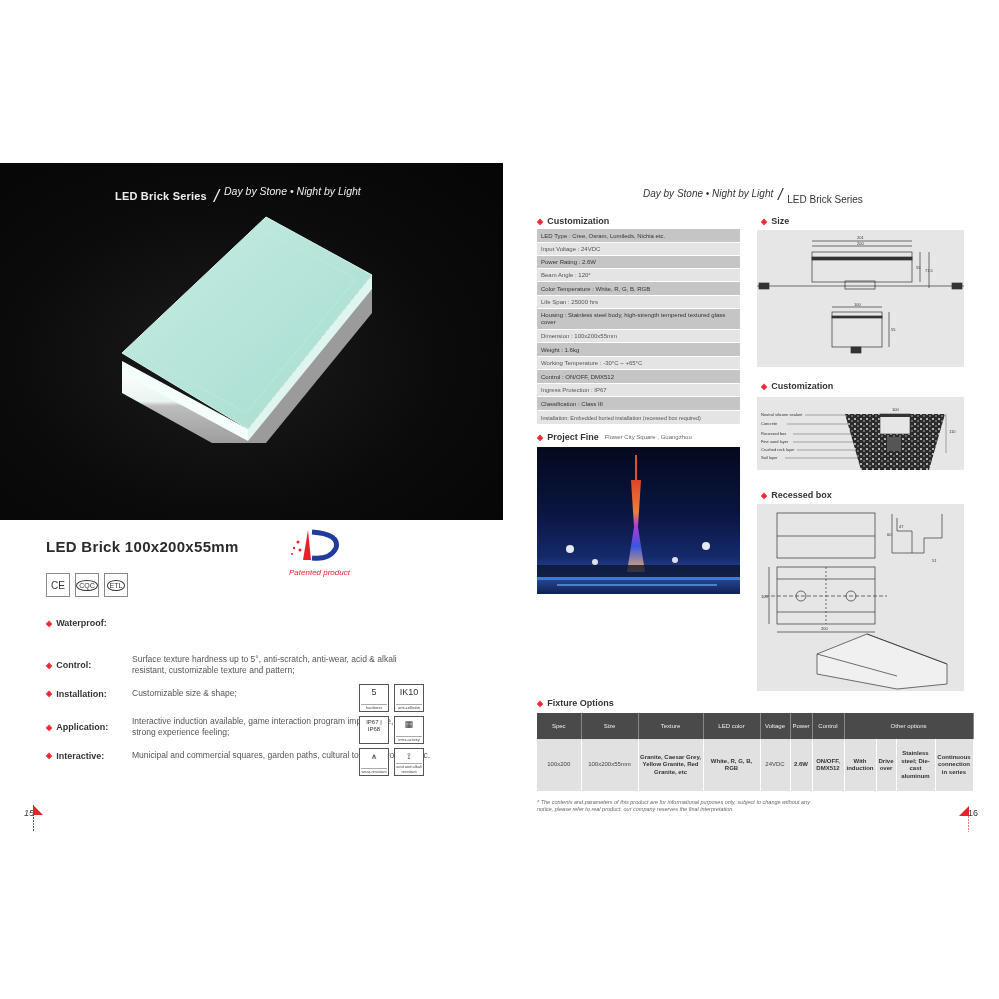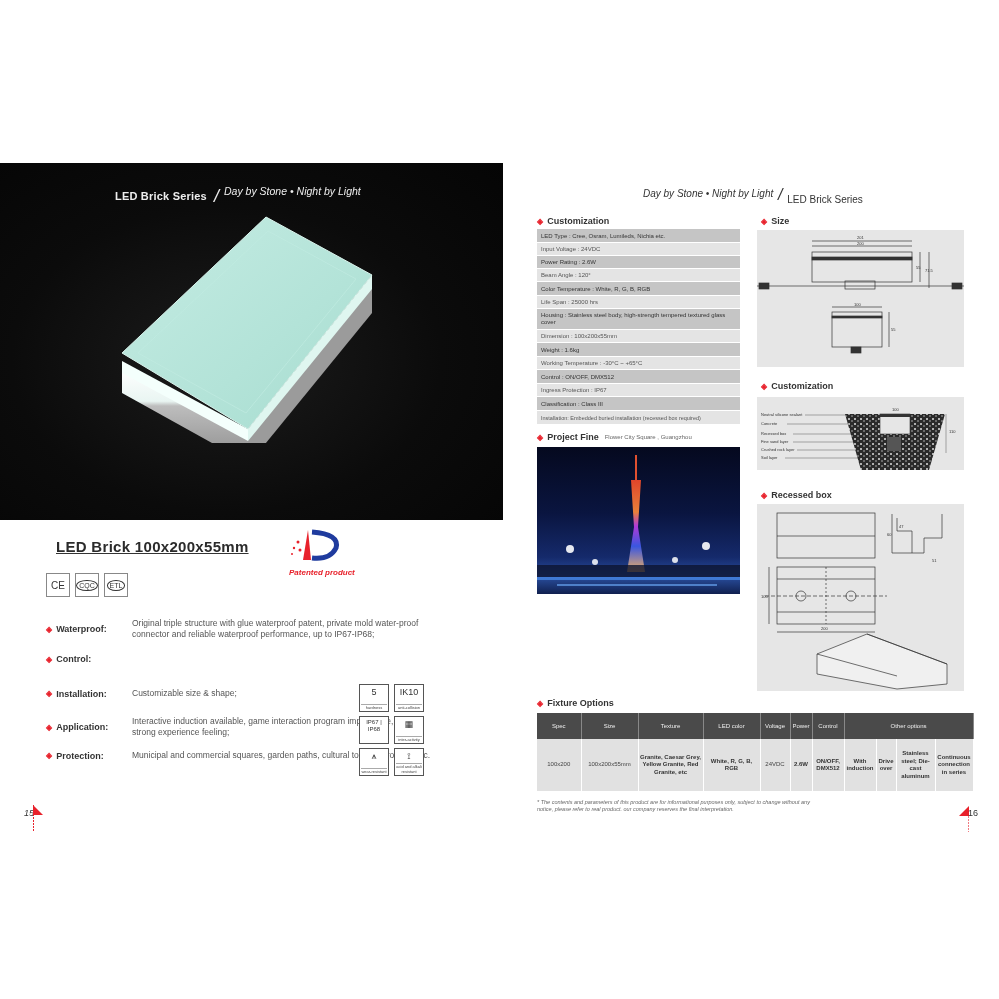--- a/index.html
+++ b/index.html
@@ -9,24 +9,24 @@
   
   .hero { position: absolute; left: 0; top: 163px; width: 503px; height: 357px;
     background: radial-gradient(ellipse at 45% 55%, #1c1c1c 0%, #0b0b0b 55%, #050505 100%); overflow: hidden; }
   .hero-tag { position: absolute; left: 115px; top: 21px; color: #eee; font-size: 11px; white-space: nowrap; }
   .hero-tag .series { font-weight: bold; letter-spacing: 0.2px; }
   .hero-tag .slash { display: inline-block; font-size: 18px; font-style: italic; transform: translateY(2px); margin: 0 2px 0 4px; }
   .hero-tag .motto { font-style: italic; font-size: 10.5px; position: relative; top: -5px; }
 
   .brick { position: absolute; left: 118px; top: 50px; width: 300px; height: 230px; }
 
-  .title-row { position: absolute; left: 56px; top: 538px; text-decoration: underline; }
+  .title-row { position: absolute; left: 46px; top: 538px; }
   .product-title { font-size: 15px; font-weight: bold; color: #2b2b2b; letter-spacing: 0.3px; }
   .patent { position: absolute; left: 270px; top: 528px; width: 90px; height: 50px; }
-  .patent-text { position: absolute; left: 275px; top: 568px; color: #e8212b; font-style: italic; font-weight: bold; font-size: 8px; white-space: nowrap; padding-left: 14px; }
+  .patent-text { position: absolute; left: 275px; top: 568px; color: #e8212b; font-style: italic; font-weight: normal; font-size: 8px; white-space: nowrap; padding-left: 14px; }
 
   .certs { position: absolute; left: 46px; top: 573px; display: flex; gap: 5px; }
   .cert { width: 24px; height: 24px; border: 1px solid #888; display: flex; align-items: center; justify-content: center;
     font-size: 10px; color: #333; background: #fff; }
   .cert .inner { font-size: 7px; border: 1px solid #333; border-radius: 50%; padding: 1px 2px; }
 
   .features { position: absolute; left: 46px; top: 618px; width: 330px; }
   .feature { position: absolute; left: 0; width: 420px; display: flex; align-items: center; }
   .feature .label { display: flex; align-items: center; width: 86px; font-size: 9px; font-weight: bold; color: #333; }
   .feature .label .dia { color: #e8212b; font-size: 8px; margin-right: 4px; }
@@ -126,46 +126,46 @@
       <span class="inner">ETL</span>
     </div>
 </div>
 
 <div class="features">
   <div class="feature" style="top:0px;">
     <div class="label">
         <span class="dia">◈</span>
         <span>Waterproof:</span>
       </div>
-    <div class="desc">Original triple structure with glue waterproof patent, private mold water-proof connector and reliable waterproof performance, up to IP67-IP68;</div>
   </div>
   <div class="feature" style="top:36px;">
     <div class="label">
         <span class="dia">◈</span>
         <span>Control:</span>
       </div>
+    <div class="desc">Surface texture hardness up to 5°, anti-scratch, anti-wear, acid &amp; alkali resistant, customizable texture and pattern;</div>
   </div>
   <div class="feature" style="top:70px;">
     <div class="label">
         <span class="dia">◈</span>
         <span>Installation:</span>
       </div>
     <div class="desc">Customizable size &amp; shape;</div>
   </div>
   <div class="feature" style="top:98px;">
     <div class="label">
         <span class="dia">◈</span>
         <span>Application:</span>
       </div>
     <div class="desc">Interactive induction available, game interaction program implantable, with strong experience feeling;</div>
   </div>
   <div class="feature" style="top:132px;">
     <div class="label">
         <span class="dia">◈</span>
-        <span>Protection:</span>
+        <span>Interactive:</span>
       </div>
     <div class="desc">Municipal and commercial squares, garden paths, cultural tourism projects, etc.</div>
   </div>
 </div>
 
 <div class="badges">
   <div class="badge">
       <span class="big">5</span>
       <span class="small">hardness</span>
     </div>

